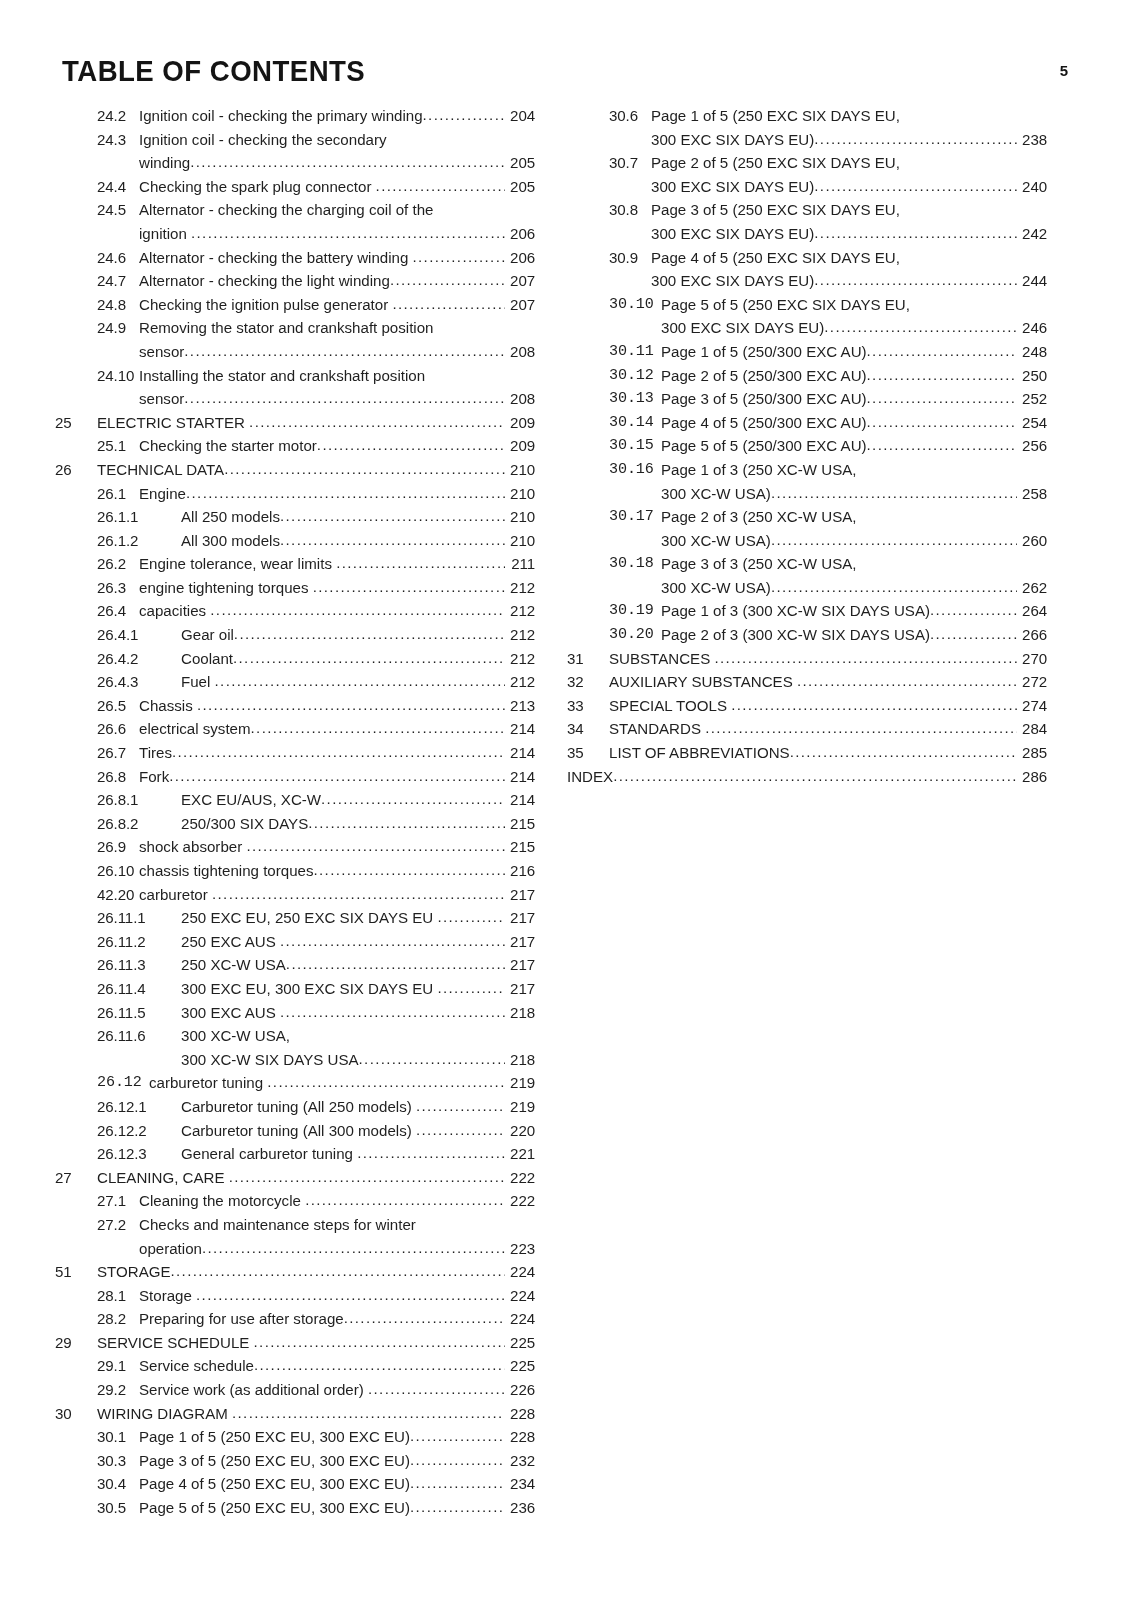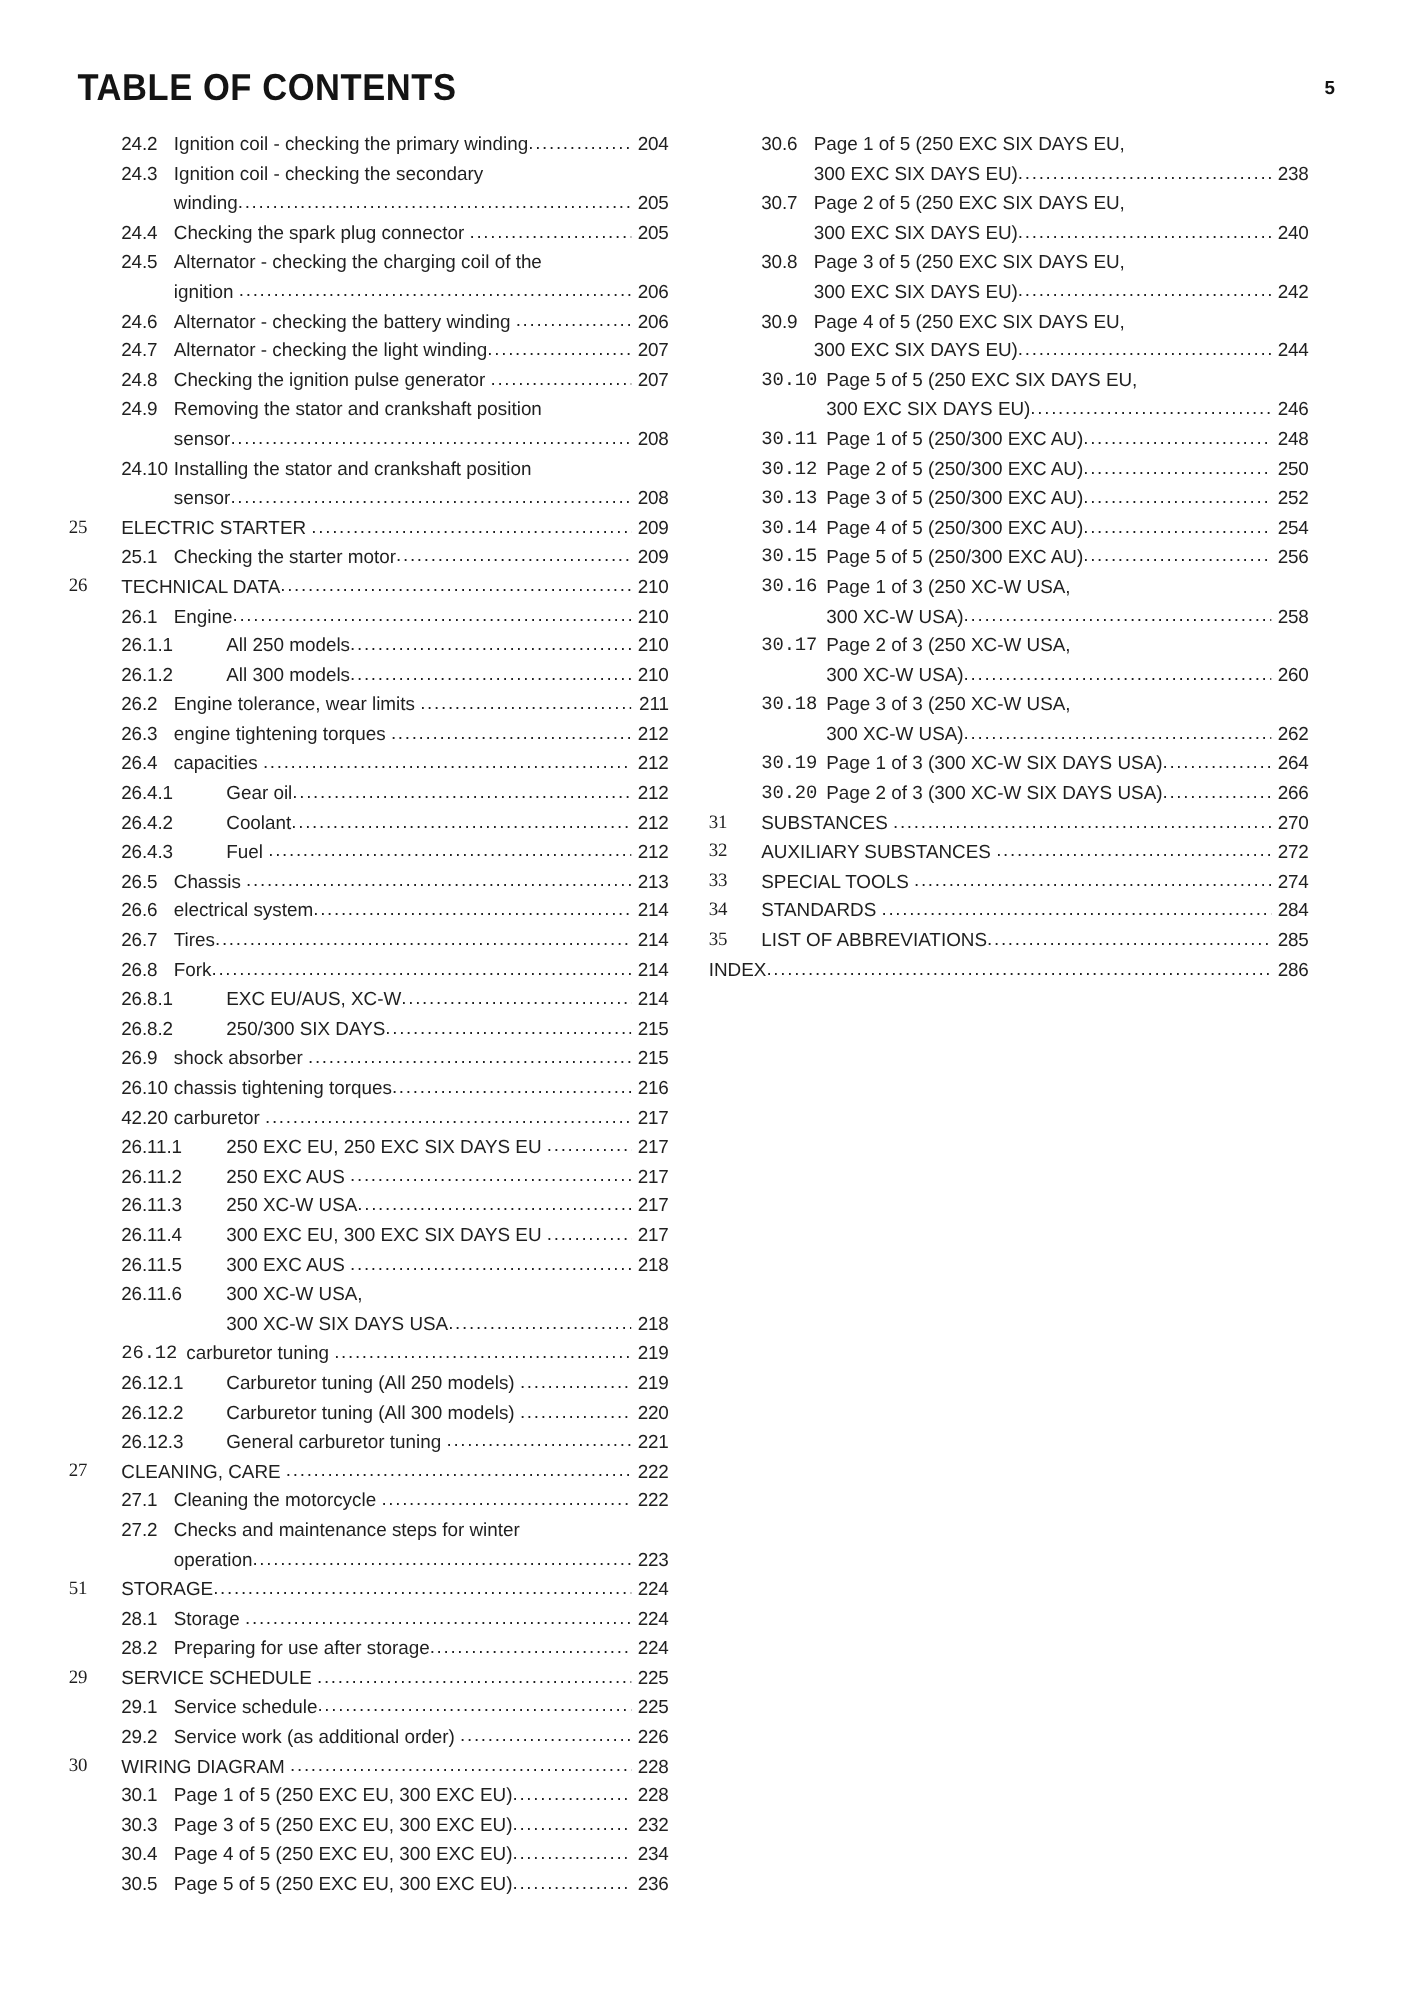--- a/index.html
+++ b/index.html
@@ -105,21 +105,21 @@
   }
   .toc-page {
     flex: 0 0 auto;
     width: 30px;
     text-align: right;
     letter-spacing: -0.1px;
   }
   .toc-line.cont .toc-text { padding-right: 0; }
 
   
-  .lvl1 .toc-num { width: 42px; font-family: Liberation Serif, serif; }
+  .lvl1 .toc-num { width: 42px; }
   .lvl2 .toc-num { width: 42px; margin-left: 42px; }
   .lvl3 .toc-num { width: 84px; margin-left: 42px; }
   .lvl2w .toc-num { width: 52px; margin-left: 42px; font-family: Liberation Mono, monospace; }
   .no-num .toc-num { width: 0px; }
 </style>
 </head>
 <body>
 
 <div class="page-header">
   <h1 class="doc-title">TABLE OF CONTENTS</h1>

